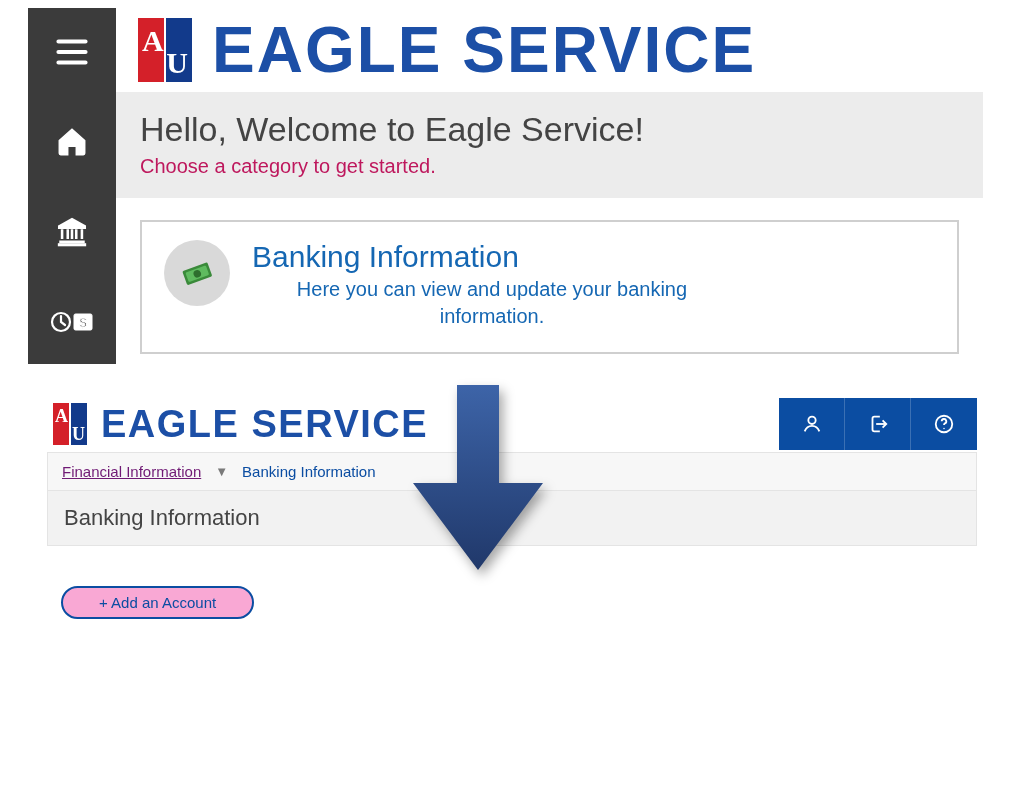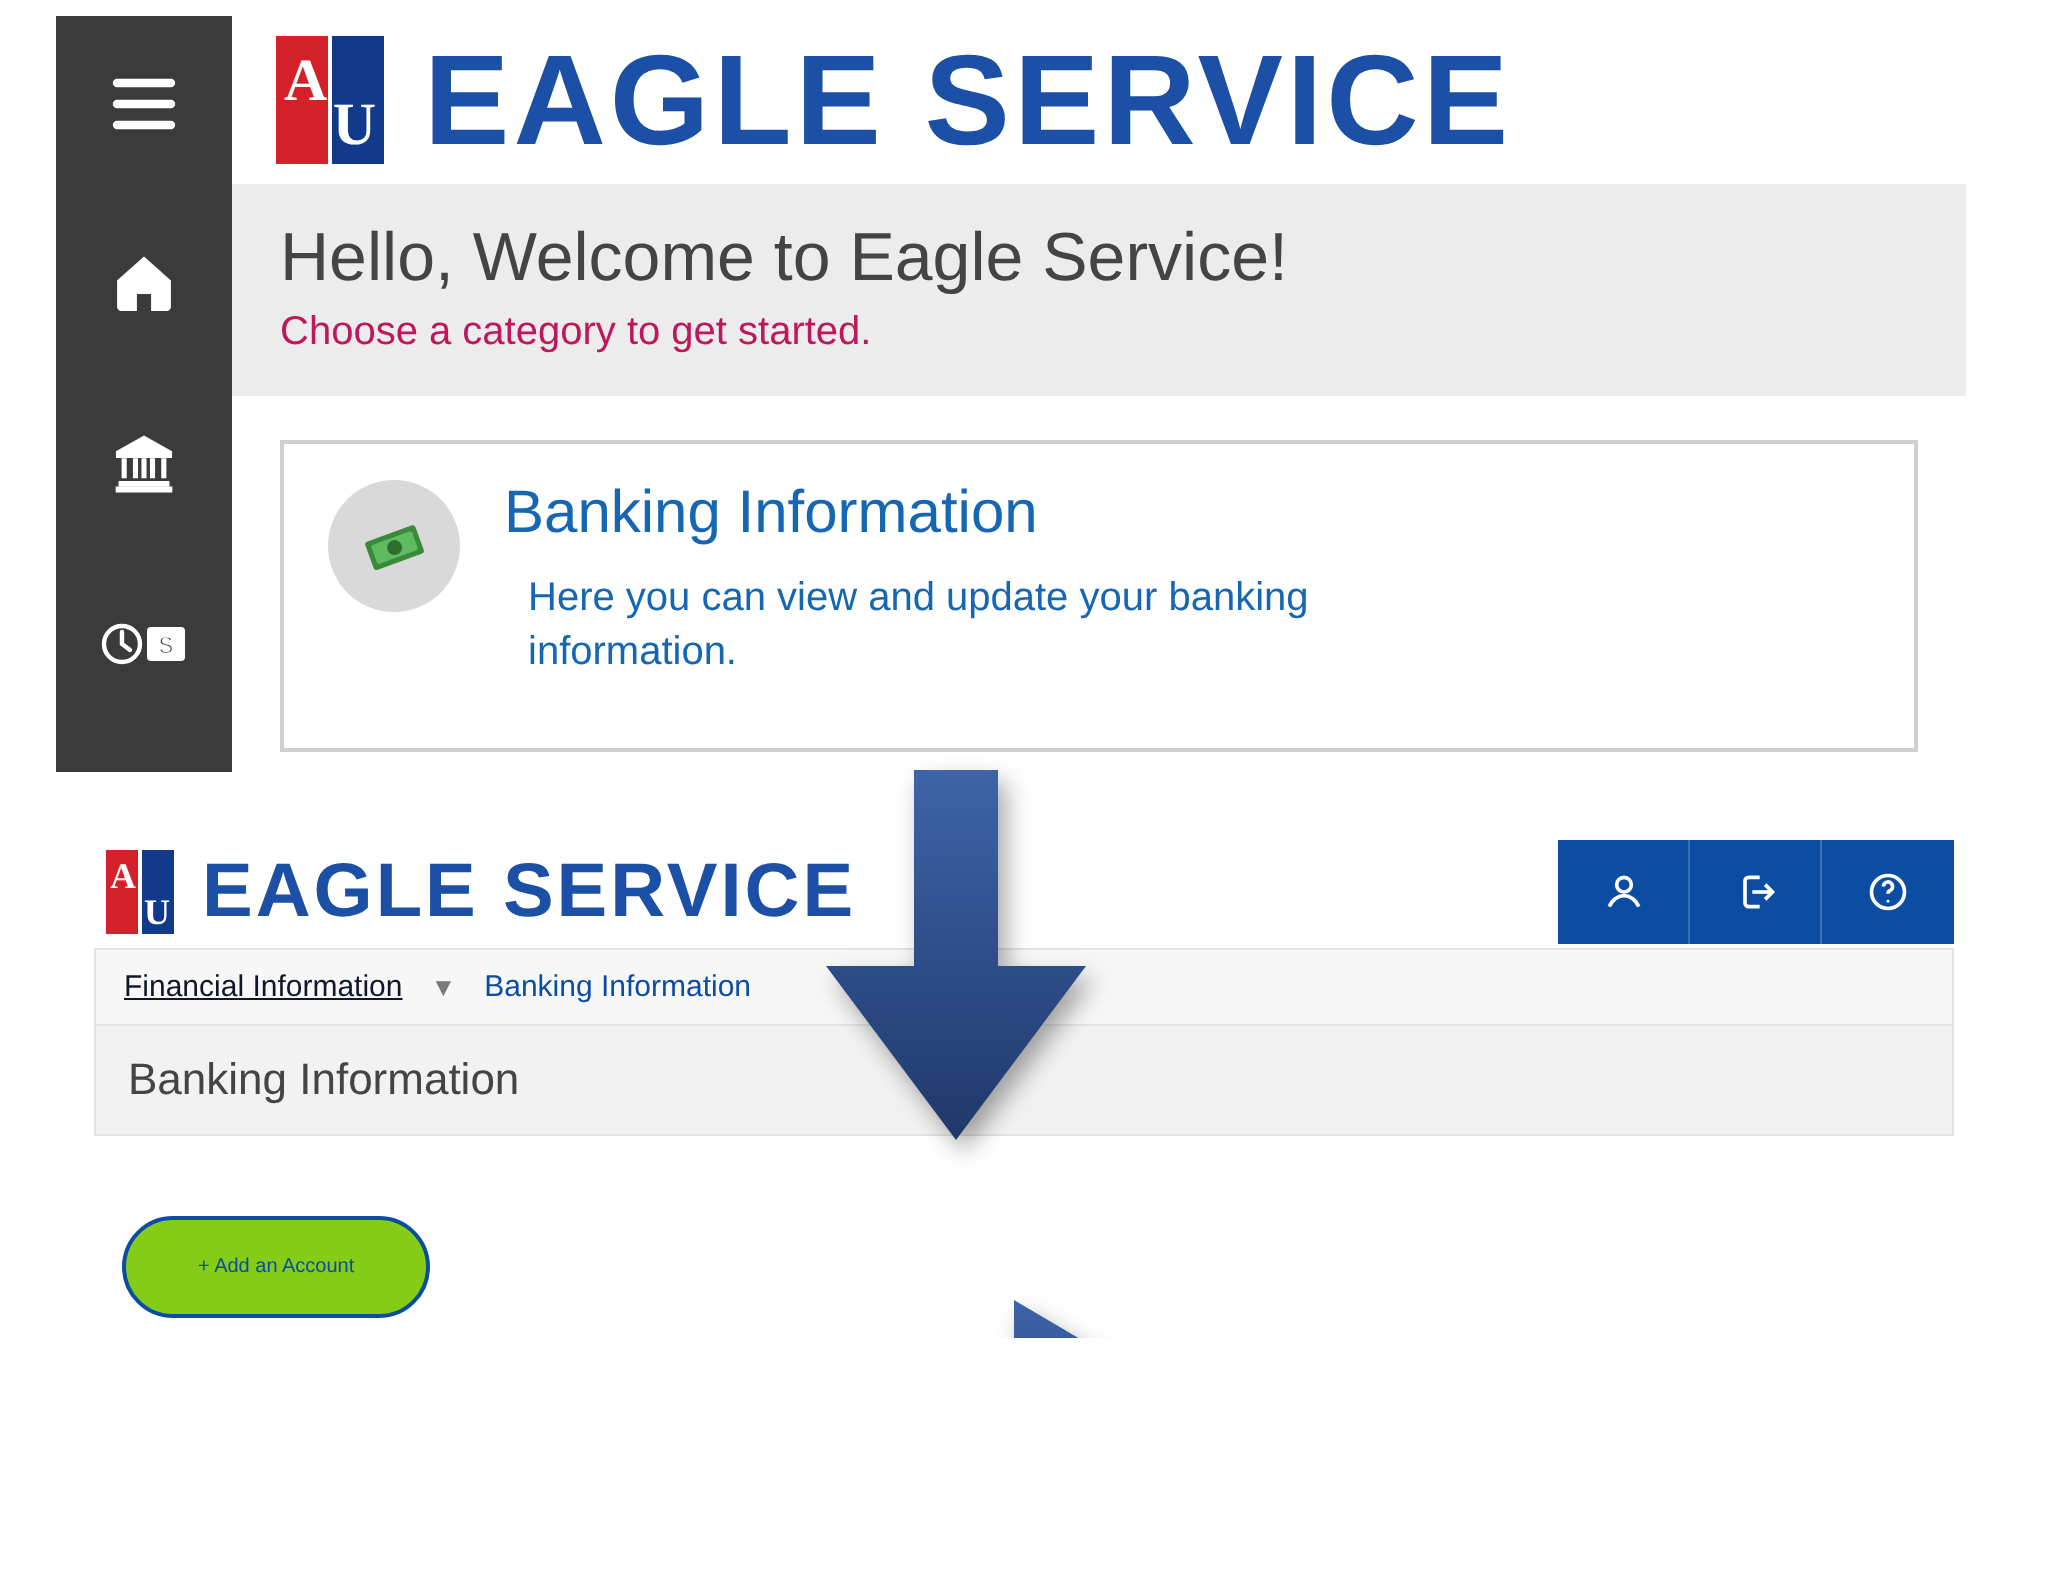--- a/index.html
+++ b/index.html
@@ -104,21 +104,22 @@
     color: #1567b3;
     font-size: 30px;
     font-weight: 400;
     margin: 0 0 2px 0;
   }
   .card-desc {
     font-size: 20px;
     color: #1567b3;
     line-height: 1.35;
     max-width: 480px;
-    margin: 12px;
+    margin: 0;
+    text-align: center;
   }
 
   
   .panel2-wrap { margin-top: 30px; }
   .panel2 {
     width: 930px;
     margin-left: 47px;
   }
   .header2 {
     display: flex;
@@ -155,21 +156,21 @@
   .breadcrumb {
     border: 1px solid #e4e4e4;
     background: #f7f7f7;
     padding: 10px 14px;
     display:flex;
     align-items:center;
     gap: 14px;
     font-size: 15px;
   }
   .breadcrumb a {
-    color: #0f172a;
+    color: #701a75;
   }
   .bc-caret {
     color: #7a7a7a;
     font-size: 13px;
   }
   .bc-current { color: #0b4da2; text-decoration: none; }
 
   .page-head {
     background: #f2f2f2;
     border: 1px solid #e4e4e4;
@@ -186,24 +187,24 @@
     padding: 40px 14px 10px 14px;
   }
   .active-title {
     font-size: 24px;
     color: #3f3f3f;
     font-weight: 400;
   }
   .add-btn {
     border: 2px solid #0b4da2;
     color: #0b4da2;
-    background: #84cc16;
+    background: #f9a8d4;
     border-radius: 999px;
-    padding: 18px 36px;
-    font-size: 10px;
+    padding: 6px 36px;
+    font-size: 15px;
     cursor: pointer;
   }
 
   
   .arrow {
     position: absolute;
     filter: drop-shadow(4px 6px 6px rgba(0,0,0,0.35));
   }
   .arrow svg path { fill: url(#arrowGrad); }
   .rel { position: relative; }

